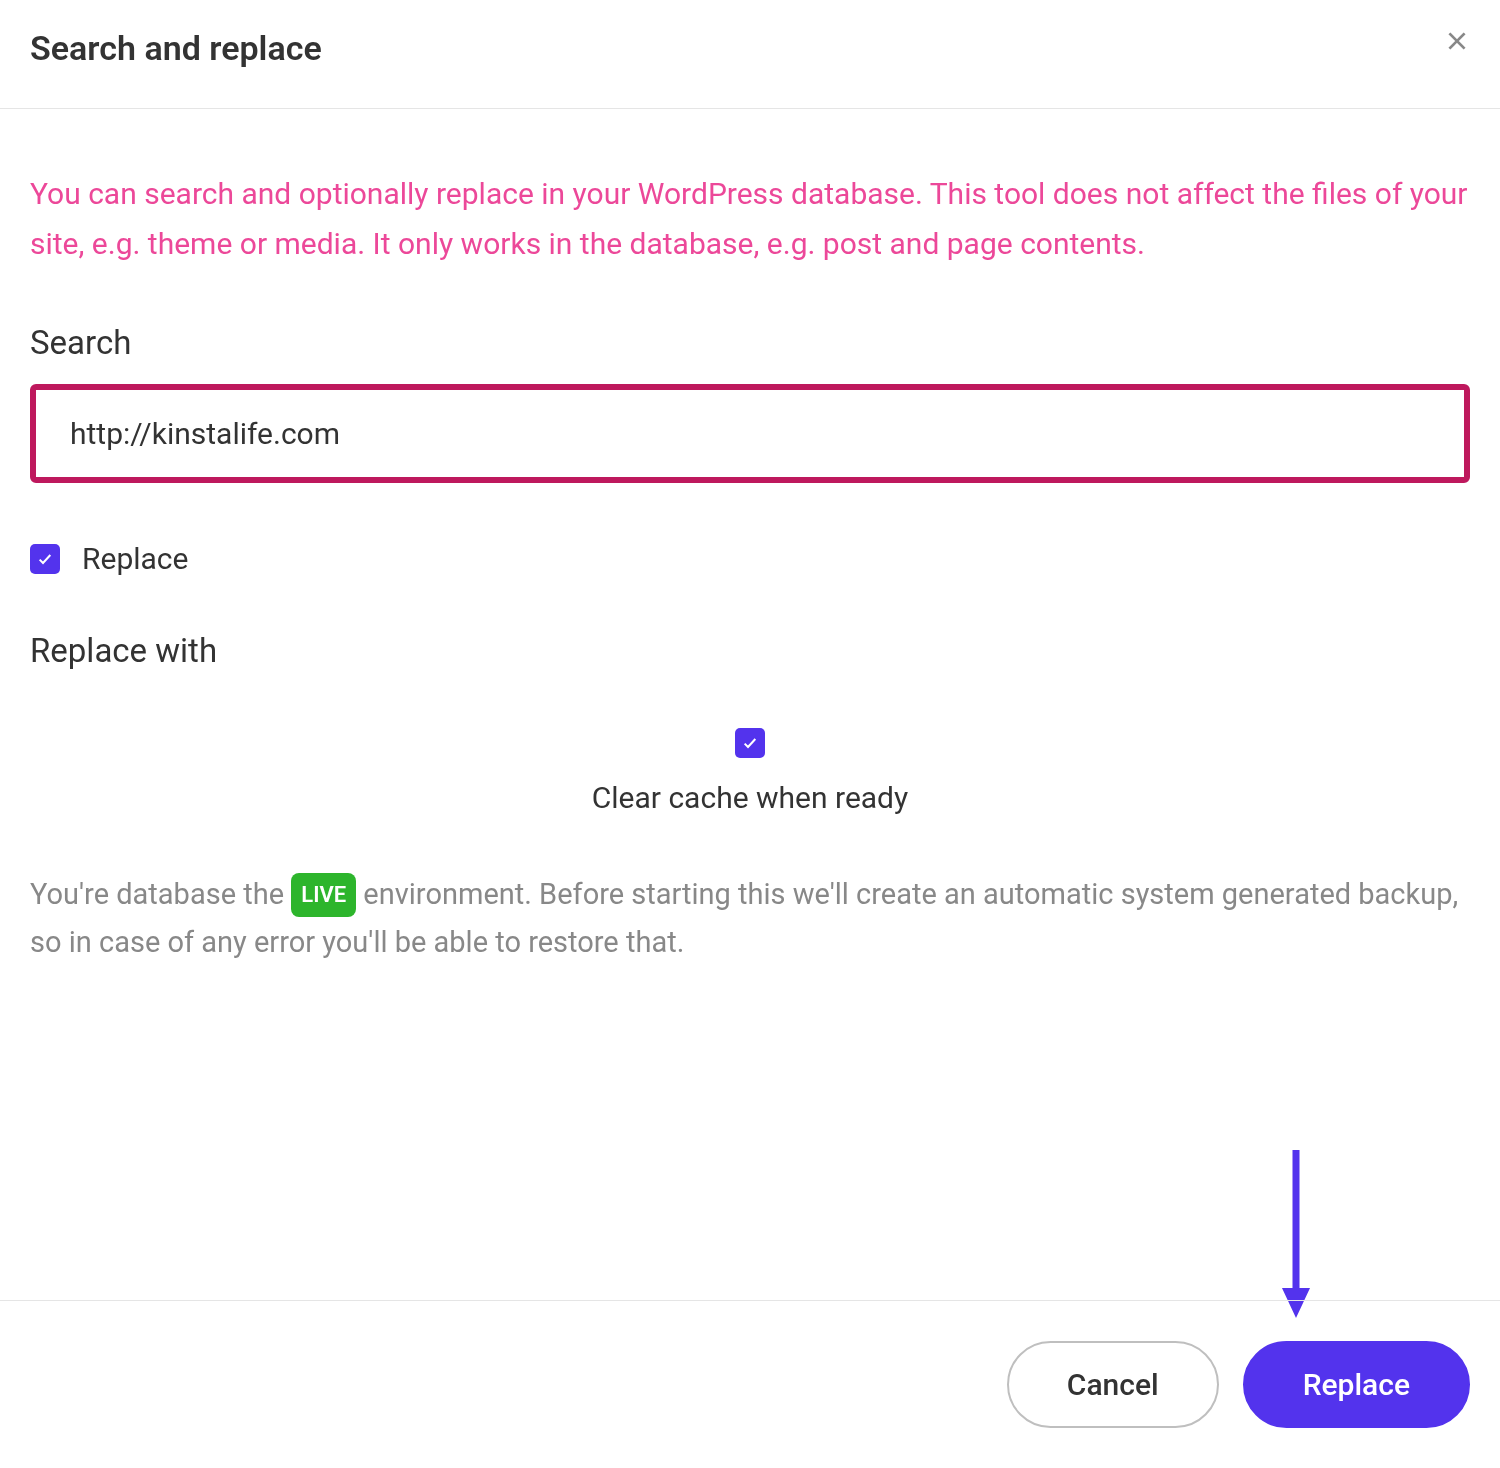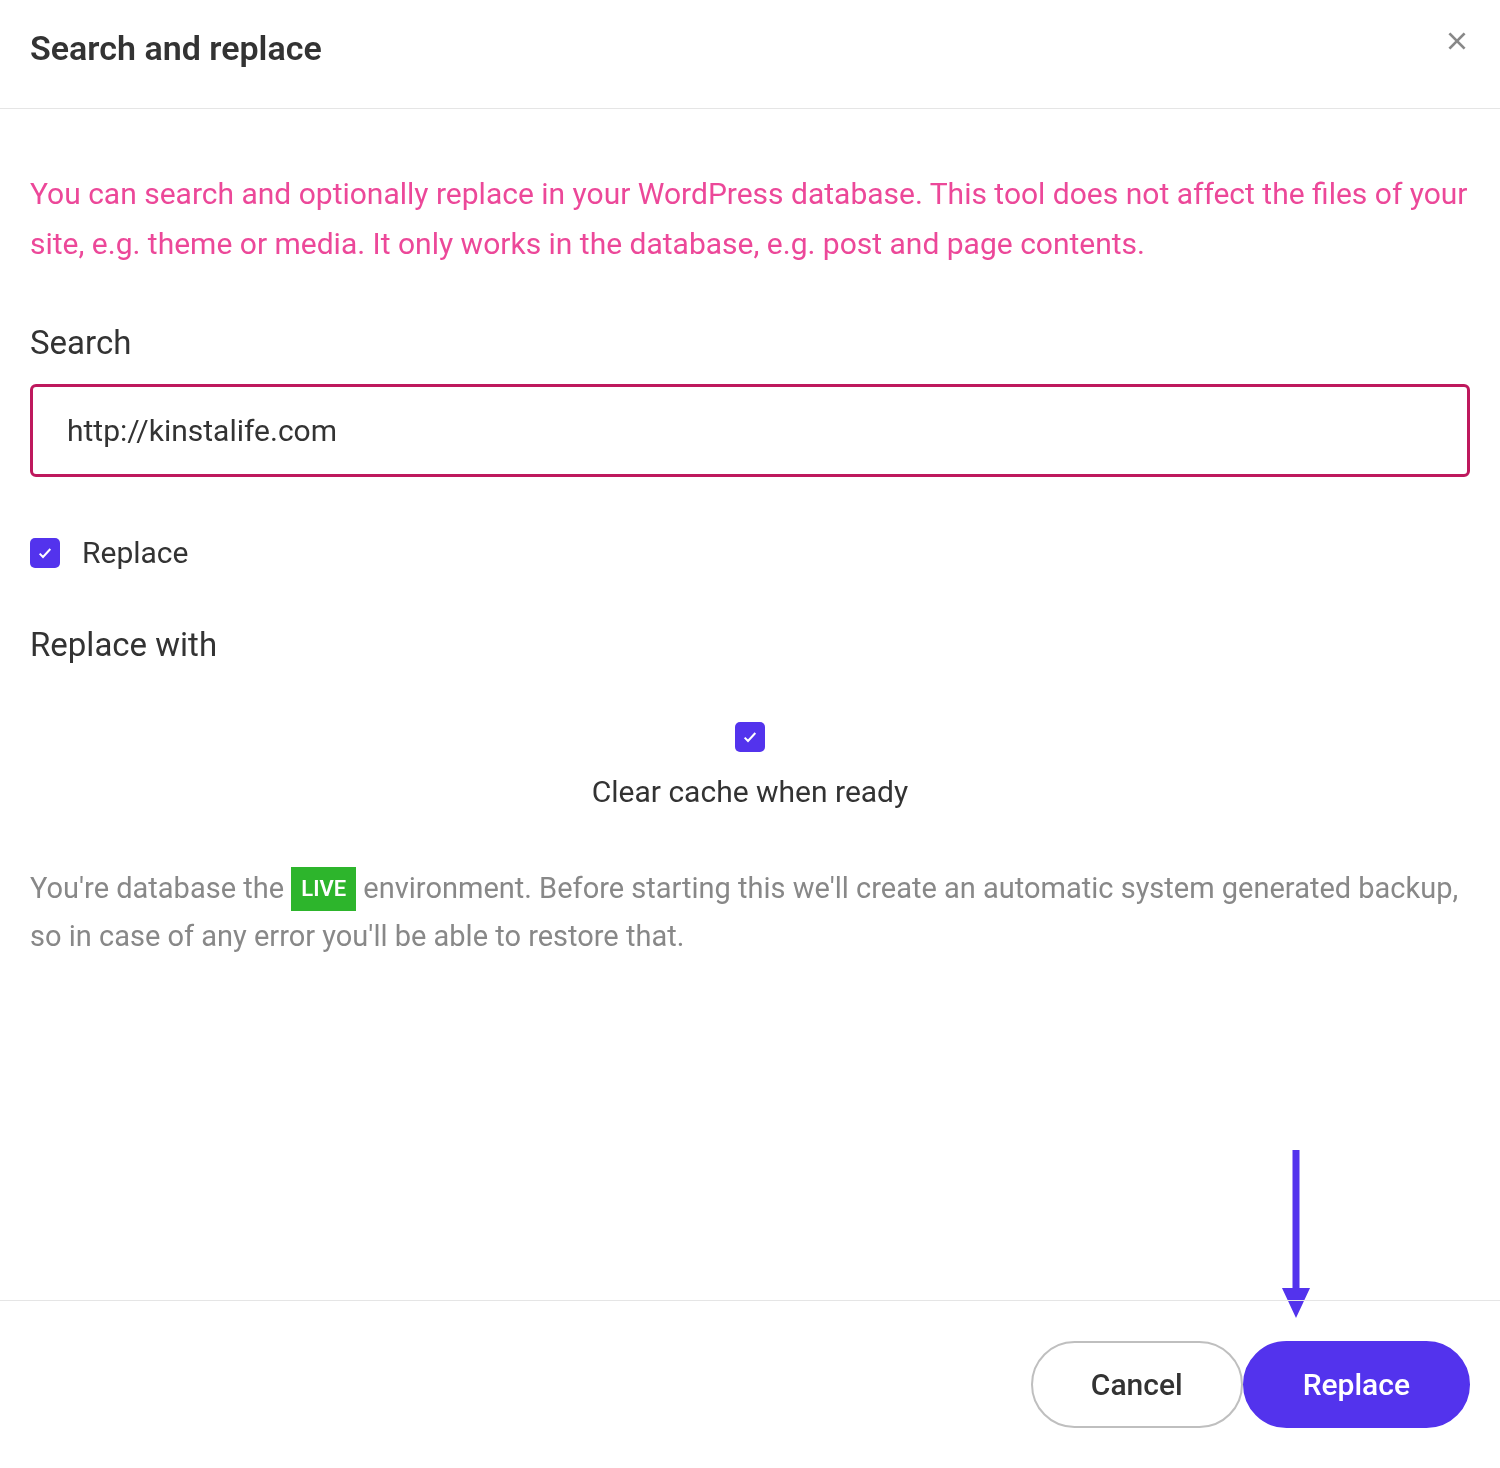--- a/index.html
+++ b/index.html
@@ -44,21 +44,21 @@
       margin-bottom: 55px;
     }
     .field-label {
       font-size: 33px;
       font-weight: 400;
       color: #333;
       margin-bottom: 22px;
     }
     .text-input {
       width: 100%;
-      border: 3px solid #be185d;
+      border: 6px solid #be185d;
       border-radius: 6px;
       padding: 26px 34px;
       font-size: 30px;
       color: #333;
       background: #fff;
       font-family: inherit;
     }
     .checkbox-row {
       display: flex;
       align-items: center;
@@ -101,33 +101,34 @@
       font-size: 29px;
       line-height: 1.65;
       color: #888;
     }
     .live-badge {
       background: #2db52c;
       color: #fff;
       font-weight: 600;
       font-size: 22px;
       padding: 4px 10px;
-      border-radius: 0;
+      border-radius: 8px;
       display: inline-block;
       vertical-align: 2px;
     }
     .footer {
       position: absolute;
       left: 0;
       right: 0;
       bottom: 0;
       border-top: 1px solid #e5e5e5;
       padding: 40px 30px;
       display: flex;
       justify-content: flex-end;
+      gap: 24px;
     }
     .btn {
       font-size: 30px;
       font-weight: 500;
       padding: 24px 58px;
       border-radius: 70px;
       cursor: pointer;
       font-family: inherit;
     }
     .btn-cancel {

